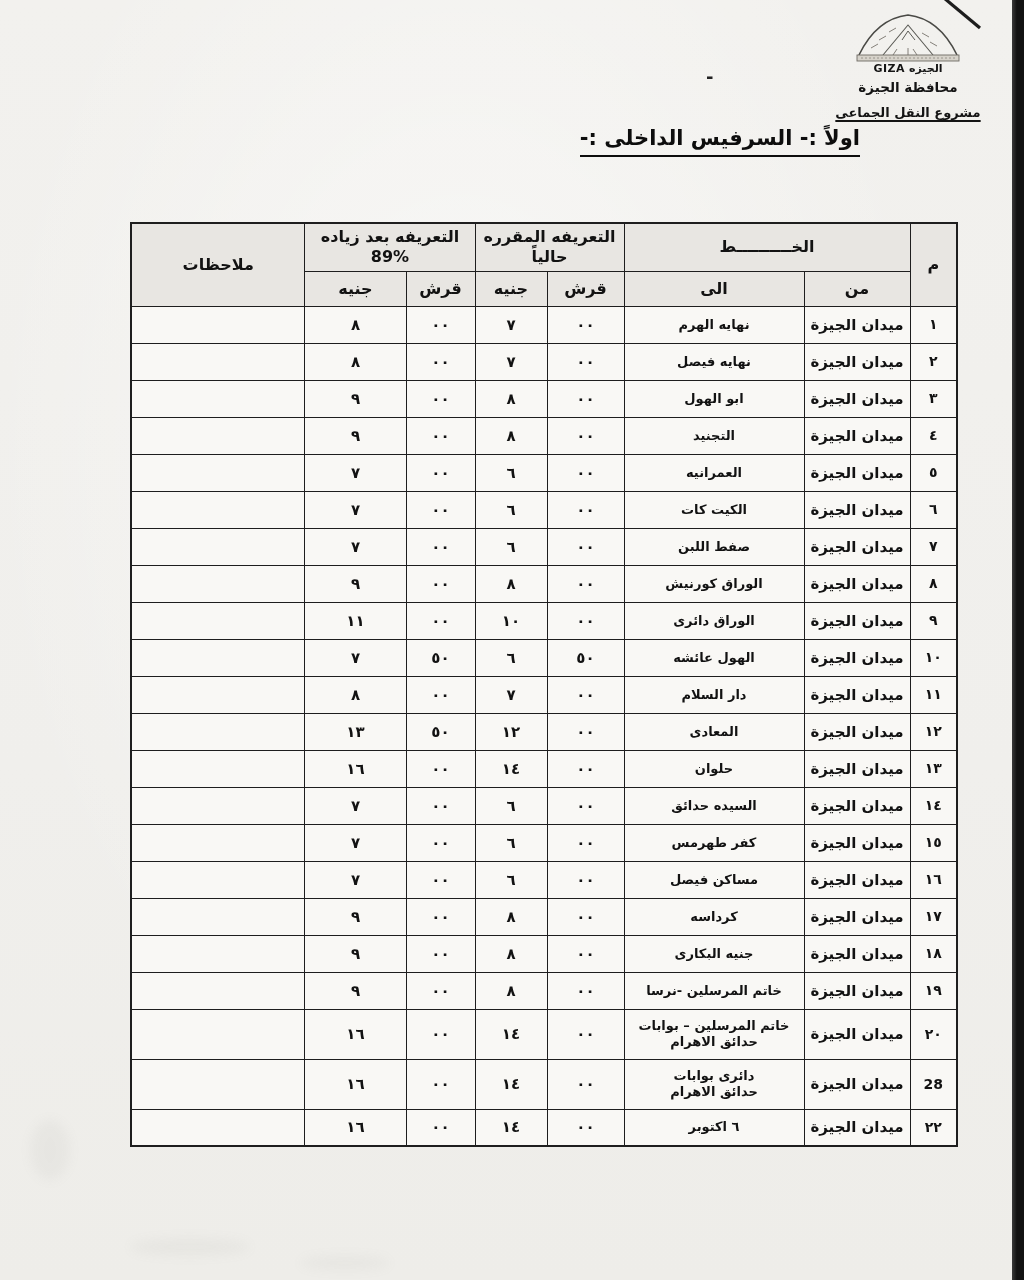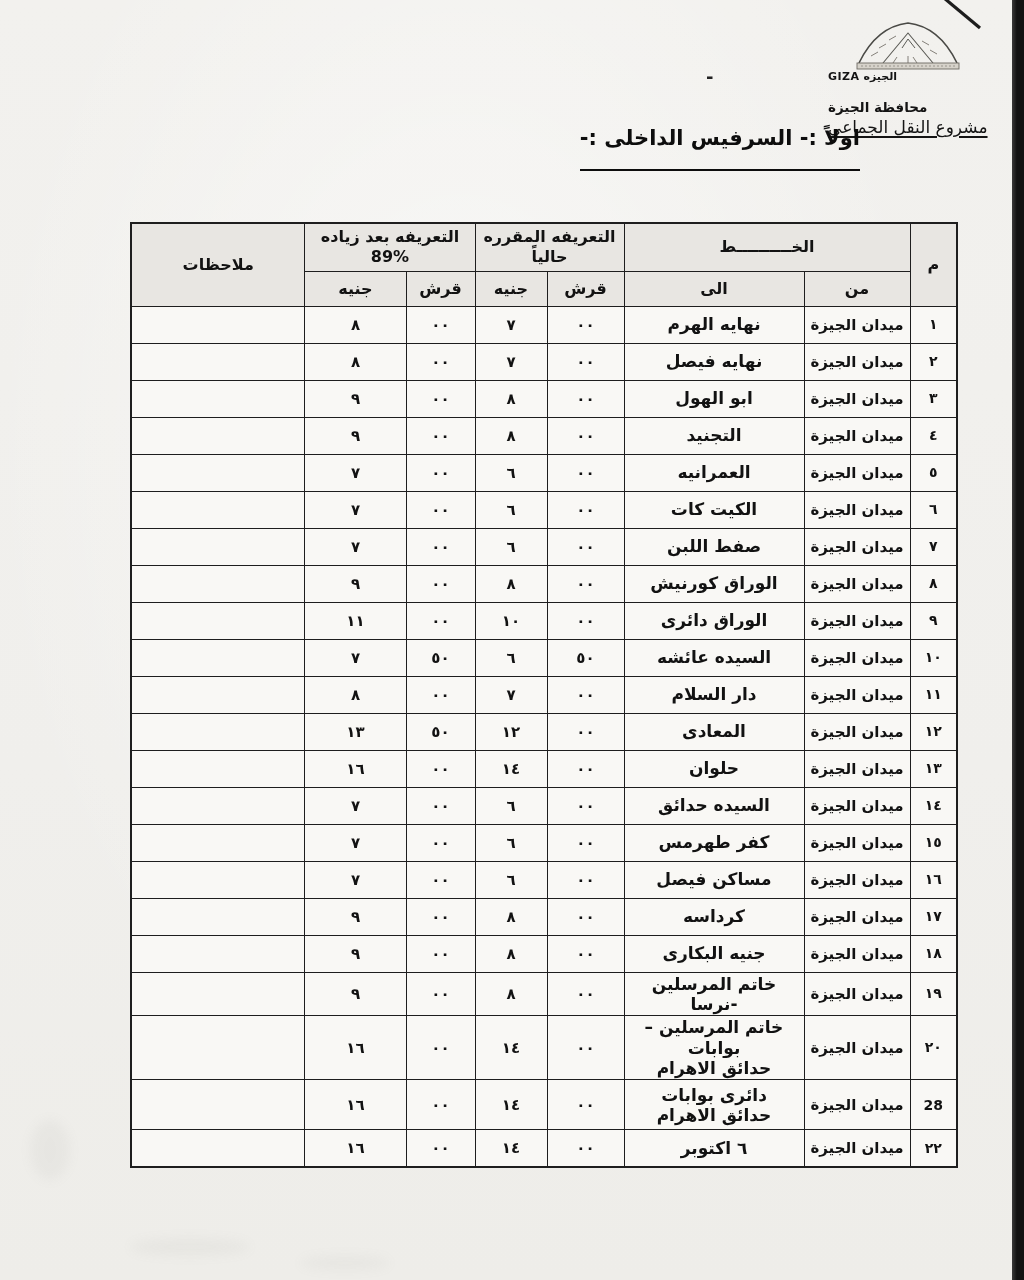--- a/index.html
+++ b/index.html
@@ -20,41 +20,41 @@
   
   .scan-band{
     position:absolute; top:0; right:0; width:12px; height:1280px;
     background:linear-gradient(90deg,#3a3a3a,#121212 40%);
   }
   .scan-diagonal{
     position:absolute; top:0; left:0; pointer-events:none;
   }
   
   .letterhead{
-    position:absolute; top:18px; right:36px; width:160px;
-    text-align:left;
+    position:absolute; top:10px; right:36px; width:160px;
+    text-align:center;
   }
   .letterhead svg{ display:block; margin:0 auto; }
   .logo-caption{ font-size:11px; font-weight:700; letter-spacing:.5px; margin-top:-2px; }
-  .org-line{ font-size:13.5px; font-weight:700; margin-top:16px; }
+  .org-line{ font-size:13.5px; font-weight:700; margin-top:4px; }
   .dept-line{
-    font-size:17px; font-weight:400; margin-top:2px;
+    font-size:13px; font-weight:700; margin-top:10px;
     text-decoration:underline; text-underline-offset:3px;
     text-decoration-thickness:1.5px;
   }
   .stray-dash{
     position:absolute; top:66px; left:706px;
     font-size:18px; font-weight:700; color:#222;
   }
   
   .doc-title{
     position:absolute; top:126px; right:164px;
     font-size:21px; font-weight:700; color:#0d0d0d;
     border-bottom:2.5px solid #0d0d0d;
-    padding-bottom:19px; letter-spacing:.3px;
+    padding-bottom:5px; letter-spacing:.3px;
     white-space:nowrap;
   }
   
   table.fares{
     position:absolute; top:222px; right:66px;
     width:826px;
     border-collapse:collapse;
     direction:rtl;
     table-layout:fixed;
   }
@@ -74,21 +74,21 @@
   td{
     background:#f9f8f5;
     font-weight:700; font-size:15px; color:#121212;
     text-align:center; vertical-align:middle;
     white-space:pre-line; line-height:1.2;
     padding:1px 3px;
   }
   tbody tr{ height:37px; }
   tbody tr:nth-child(20), tbody tr:nth-child(21){ height:50px; }
   td.c-num{ font-size:14px; }
-  td.c-to{ font-size:17px; }
+  td.c-to{ font-size:13px; }
   
   .smudge{
     position:absolute; background:#8b8b86; opacity:.07;
     border-radius:50%; filter:blur(6px);
   }
   .smudge.s1{ left:130px; top:1238px; width:120px; height:18px; }
   .smudge.s2{ left:300px; top:1256px; width:90px;  height:14px; }
   .smudge.s3{ left:30px;  top:1120px; width:40px;  height:60px; }
 </style>
 </head>
@@ -247,21 +247,21 @@
       <td class="c-q">٠٠</td>
       <td class="c-p">١٠</td>
       <td class="c-q">٠٠</td>
       <td class="c-p">١١</td>
       <td class="c-note"></td>
     </tr>
 
     <tr>
       <td class="c-num">١٠</td>
       <td class="c-from">ميدان الجيزة</td>
-      <td class="c-to">السيده عائشه</td>
+      <td class="c-to">الهول عائشه</td>
       <td class="c-q">٥٠</td>
       <td class="c-p">٦</td>
       <td class="c-q">٥٠</td>
       <td class="c-p">٧</td>
       <td class="c-note"></td>
     </tr>
 
     <tr>
       <td class="c-num">١١</td>
       <td class="c-from">ميدان الجيزة</td>

